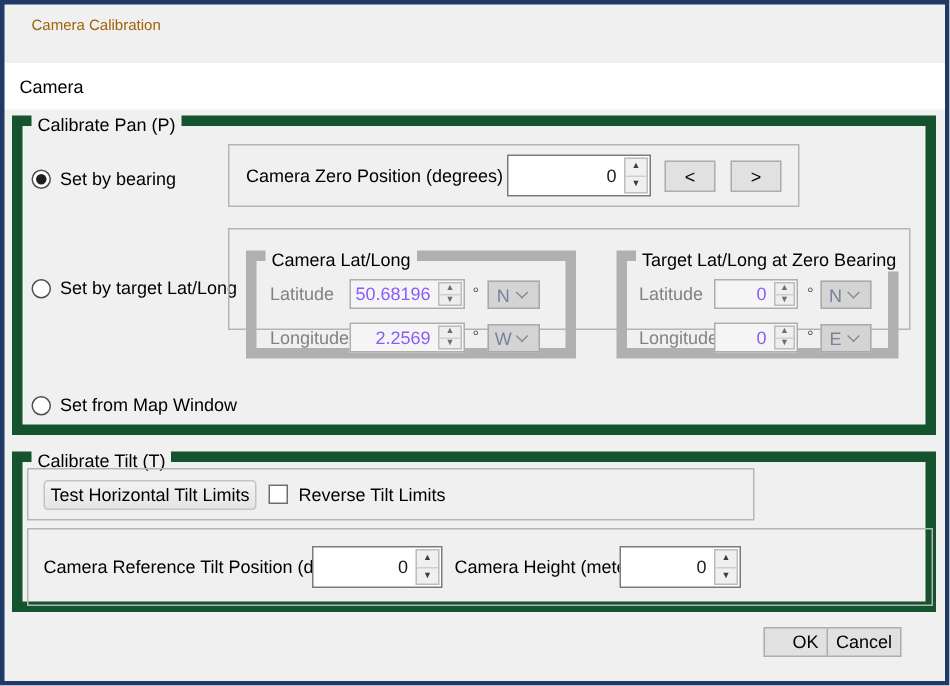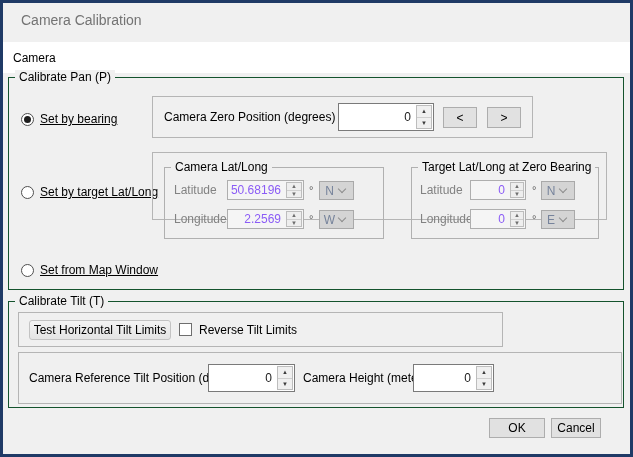--- a/index.html
+++ b/index.html
@@ -10,43 +10,43 @@
   }
   .dialog {
     position:relative; width:633px; height:457px;
     background:#f0f0f0; overflow:hidden;
     font-size:12px; color:#000;
   }
   .dialog::after {
     content:''; position:absolute; inset:0;
     border:3px solid #1f3a66; pointer-events:none; z-index:50;
   }
-  .window-title { position:absolute; left:21px; top:12px; font-size:14px; color:#737373; }
+  .window-title { position:absolute; left:21px; top:12px; font-size:10px; color:#a16207; }
   .tabstrip {
     position:absolute; left:3px; top:42px; width:627px; height:31px;
     background:#ffffff; display:flex; align-items:center;
   }
   .tabstrip .tab-label { margin-left:10px; }
-  .groupbox { position:absolute; border:1px solid #14532d; }
+  .groupbox { position:absolute; border:7px solid #14532d; }
   .gb-label {
     position:absolute; top:-8px; left:6px; background:#f0f0f0;
     padding:0 4px; white-space:nowrap; line-height:15px;
   }
   .panel { position:absolute; border:1px solid #b5b5b5; }
   .vcenter { display:flex; align-items:center; }
   .radio-row { position:absolute; display:flex; align-items:center; height:16px; }
   .radio {
     width:13px; height:13px; border-radius:50%;
     border:1px solid #4f4f4f; background:#fff; position:relative; flex:none;
   }
   .radio.sel::after {
     content:''; position:absolute; left:2px; top:2px; width:7px; height:7px;
     border-radius:50%; background:#1e1e1e;
   }
-  .radio-row .rlabel { margin-left:6px; white-space:nowrap;text-decoration:underline; }
+  .radio-row .rlabel { margin-left:6px; white-space:nowrap; }
   .spin { position:absolute; display:flex; border:1px solid #7a7a7a; background:#ffffff; }
   .spin .val {
     flex:1; display:flex; align-items:center; justify-content:flex-end;
     padding-right:4px; color:#1a1a1a;
   }
   .spin .btns {
     width:16px; margin:1px; border:1px solid #bdbdbd; background:#f0f0f0;
     display:flex; flex-direction:column; flex:none;
   }
   .spin .btns .sb {
@@ -216,16 +216,16 @@
     <span class="plabel vcenter" style="left:284px; top:0; height:50px;">Camera Height (meters) :</span>
     <div class="spin" style="left:394px; top:11px; width:81px; height:28px;">
       <div class="val">0</div>
       <div class="btns">
         <div class="sb">▲</div>
         <div class="sb">▼</div>
       </div>
     </div>
   </div>
 
-  <div class="btn" style="left:489px; top:418px; width:56px; height:20px;">OK</div>
+  <div class="btn" style="left:509px; top:418px; width:56px; height:20px;">OK</div>
   <div class="btn" style="left:551px; top:418px; width:50px; height:20px;">Cancel</div>
 
 </div>
 
 </body></html>

